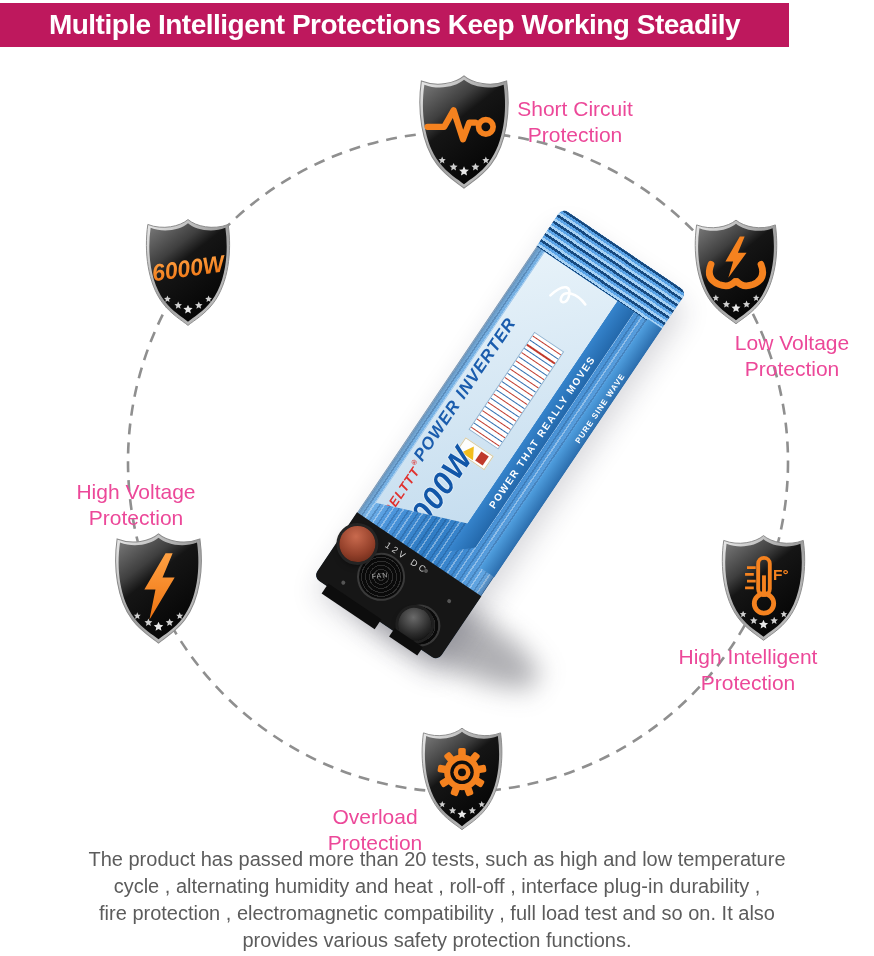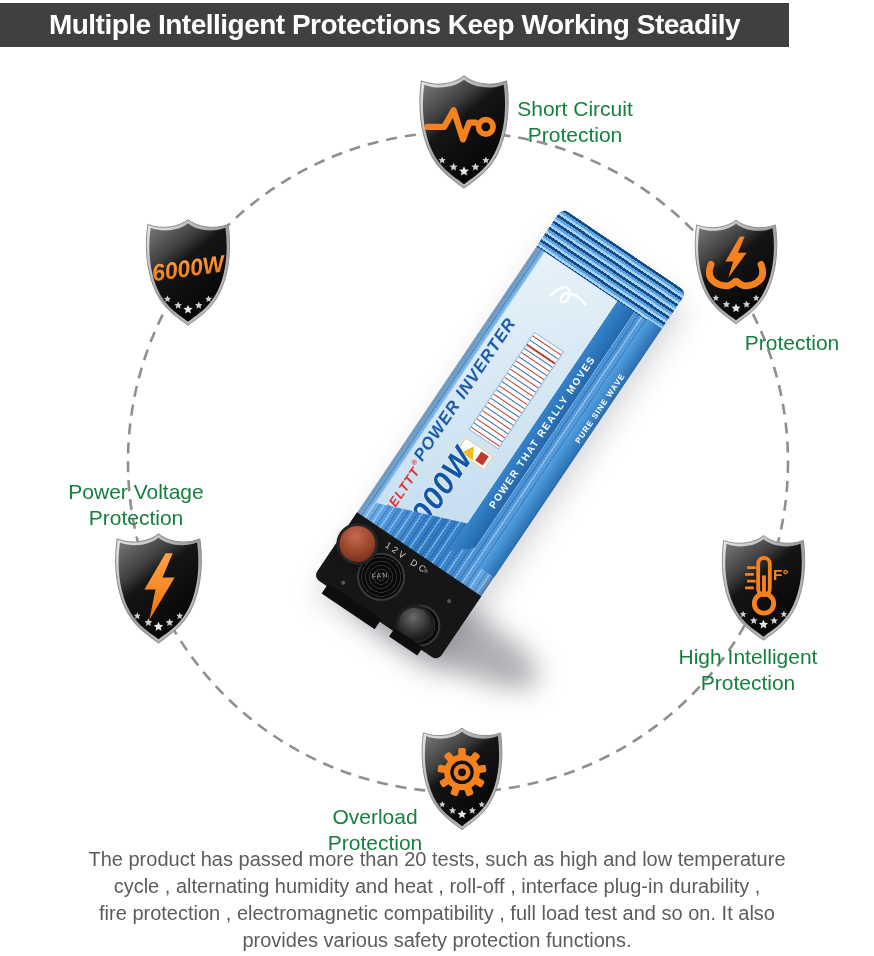--- a/index.html
+++ b/index.html
@@ -1,33 +1,33 @@
 <!DOCTYPE html>
 <html><head>
 <meta charset="utf-8">
 <style>
   * { margin:0; padding:0; box-sizing:border-box; }
   body { background:#ffffff; font-family:"Liberation Sans", sans-serif; }
   #canvas { position:relative; width:874px; height:956px; background:#fff; overflow:hidden; margin:0 auto; }
 
   
   .banner { position:absolute; left:0; top:3px; width:789px; height:44px;
-            background:#404040; display:flex; align-items:center; justify-content:center; }
+            background:#be185d; display:flex; align-items:center; justify-content:center; }
   .banner h1 { color:#fff; font-size:28px; font-weight:700; letter-spacing:-0.5px; white-space:nowrap; }
 
   
   .circle-svg { position:absolute; left:0; top:0; width:874px; height:956px; }
 
   
   .shield { position:absolute; }
   .shield svg { width:100%; height:100%; display:block; }
   svg text { font-family:"Liberation Sans", sans-serif; }
 
   
-  .plabel { position:absolute; color:#15803d; font-size:21px; line-height:26px; text-align:center; }
+  .plabel { position:absolute; color:#ec4899; font-size:21px; line-height:26px; text-align:center; }
   .plabel span { display:block; }
 
   
   .product-shadow { position:absolute; left:335px; top:600px; width:215px; height:62px;
                     background:rgba(45,45,55,.38); border-radius:50%;
                     transform:rotate(28deg); filter:blur(13px); }
   .product { position:absolute; left:425px; top:212px; width:150px; height:445px;
              transform:rotate(34deg); border-radius:7px;
              background:
                repeating-linear-gradient(90deg, rgba(255,255,255,.35) 0 1.5px, rgba(255,255,255,0) 1.5px 5px,
@@ -288,24 +288,25 @@
           <use href="#star" x="67" y="84" width="8" height="8"></use>
       </g>
     </svg>
   </div>
 
   <div class="plabel" style="left:495px; top:96px; width:160px">
     <span>Short Circuit</span>
     <span>Protection</span>
   </div>
   <div class="plabel" style="left:712px; top:330px; width:160px">
+    <span>Low Voltage</span>
     <span>Protection</span>
   </div>
   <div class="plabel" style="left:56px; top:479px; width:160px">
-    <span>Power Voltage</span>
+    <span>High Voltage</span>
     <span>Protection</span>
   </div>
   <div class="plabel" style="left:653px; top:644px; width:190px">
     <span>High Intelligent</span>
     <span>Protection</span>
   </div>
   <div class="plabel" style="left:295px; top:804px; width:160px">
     <span>Overload</span>
     <span>Protection</span>
   </div>

